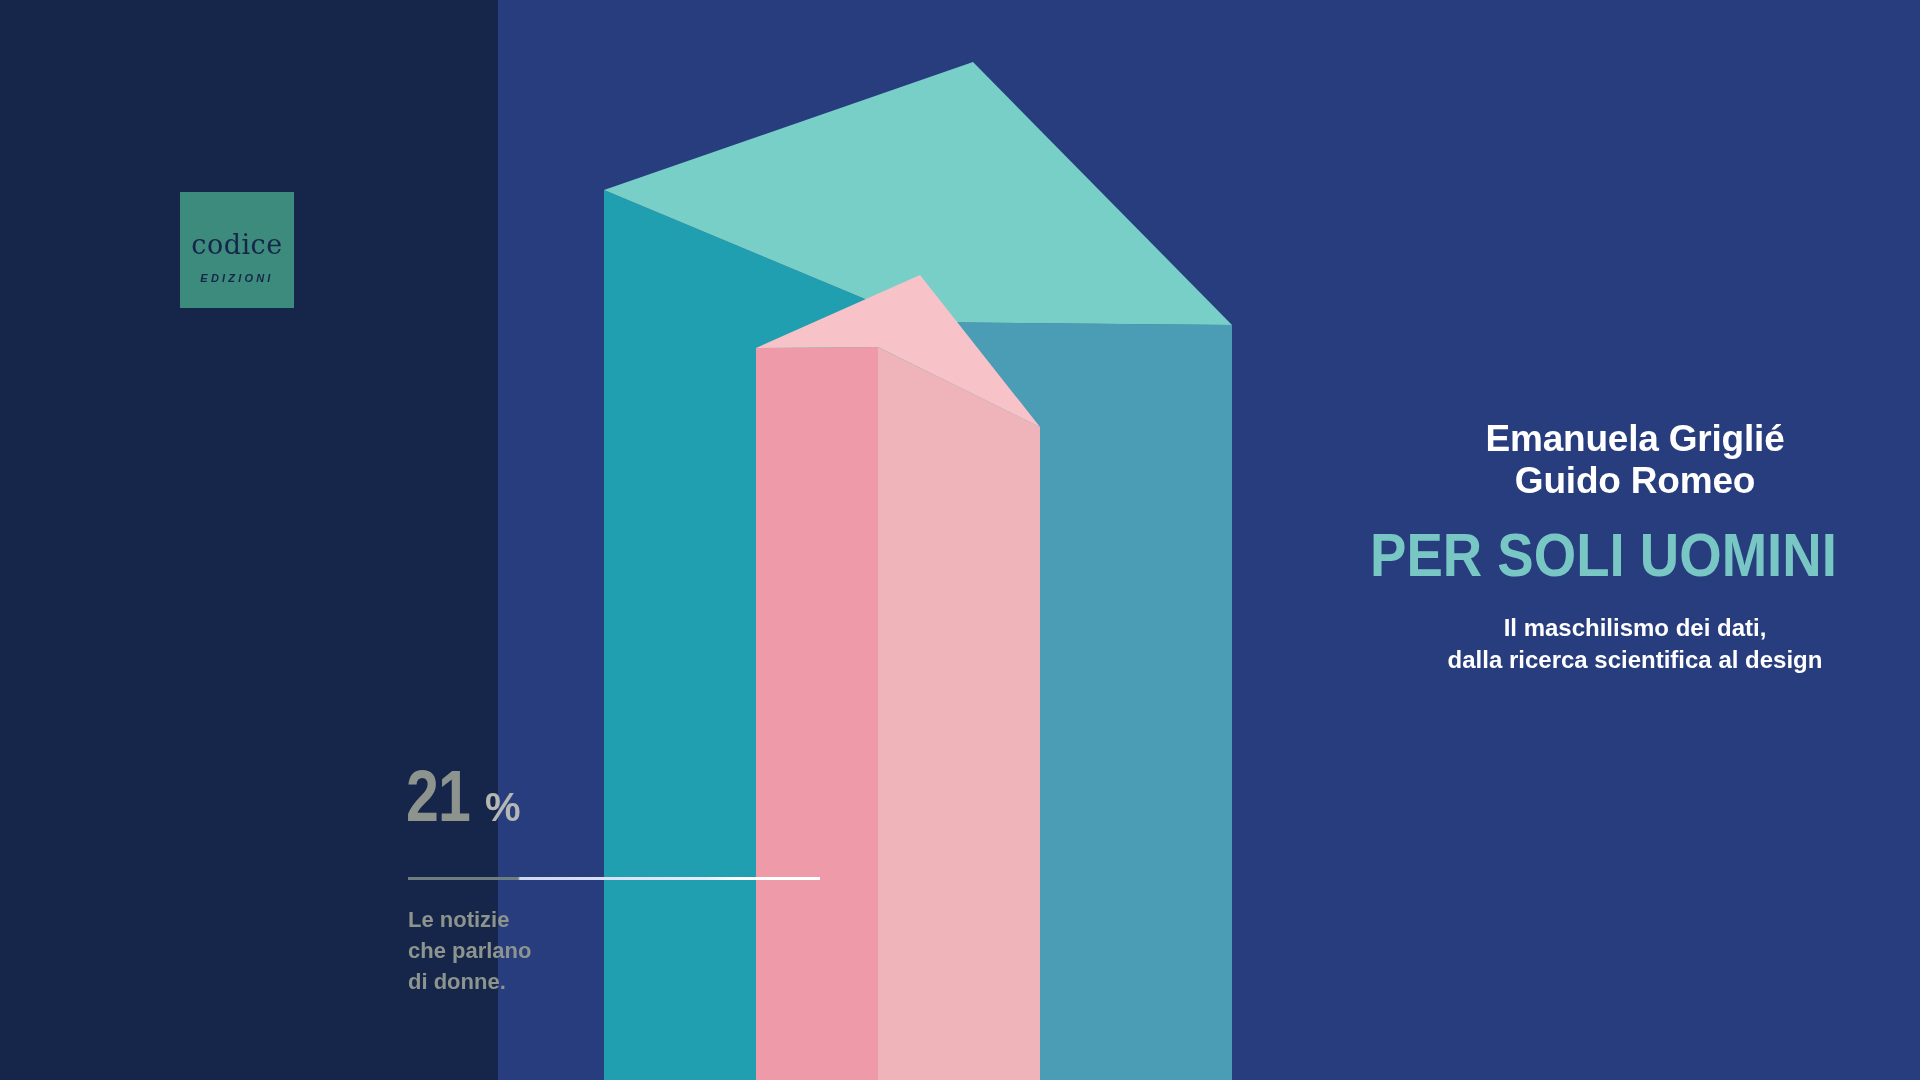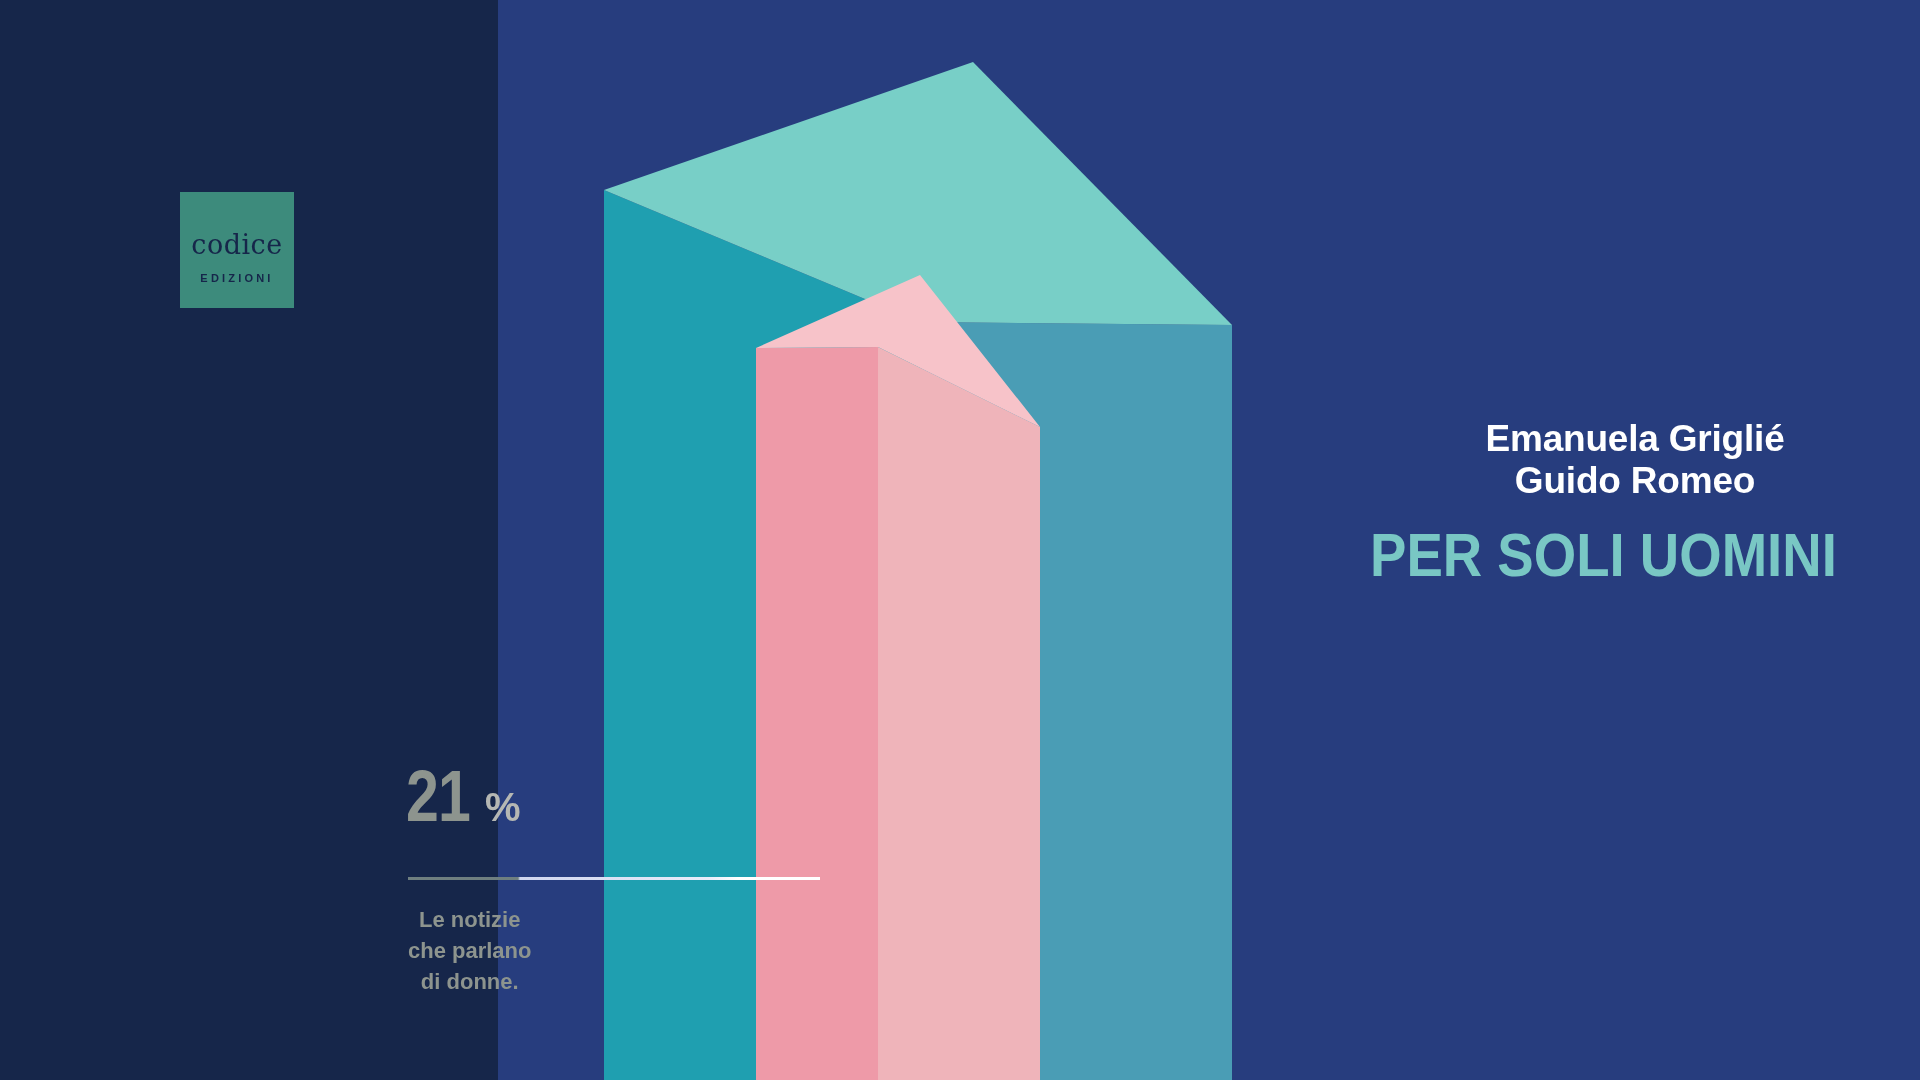--- a/index.html
+++ b/index.html
@@ -58,20 +58,21 @@
     line-height: 1;
     margin-top: 14px;
   }
   .logo-sub {
     font-family: "Liberation Sans", sans-serif;
     font-size: 11px;
     font-weight: bold;
     letter-spacing: 3.2px;
     color: #16264a;
     margin-top: 14px;
+    font-style: italic;
   }
 
   
   .stat {
     position: absolute;
     left: 406px;
     top: 764px;
     width: 420px;
   }
   .stat-number {
@@ -105,21 +106,20 @@
   }
   .stat-caption {
     position: absolute;
     left: 2px;
     top: 140px;
     font-size: 22px;
     font-weight: bold;
     line-height: 1.42;
     color: #8d948e;
     white-space: pre-line;
-    text-align: center;
   }
 
   
   .text-block {
     position: absolute;
     left: 1370px;
     top: 418px;
     width: 530px;
     text-align: center;
   }
@@ -186,15 +186,17 @@
     <div class="stat-rule"></div>
     <div class="stat-caption">Le notizie
 che parlano
 di donne.</div>
   </div>
 
   <div class="text-block">
     <div class="authors">Emanuela Griglié
 Guido Romeo</div>
     <div class="title">PER SOLI UOMINI</div>
+    <div class="subtitle">Il maschilismo dei dati,
+dalla ricerca scientifica al design</div>
   </div>
 
 </div>
 
 </body></html>

